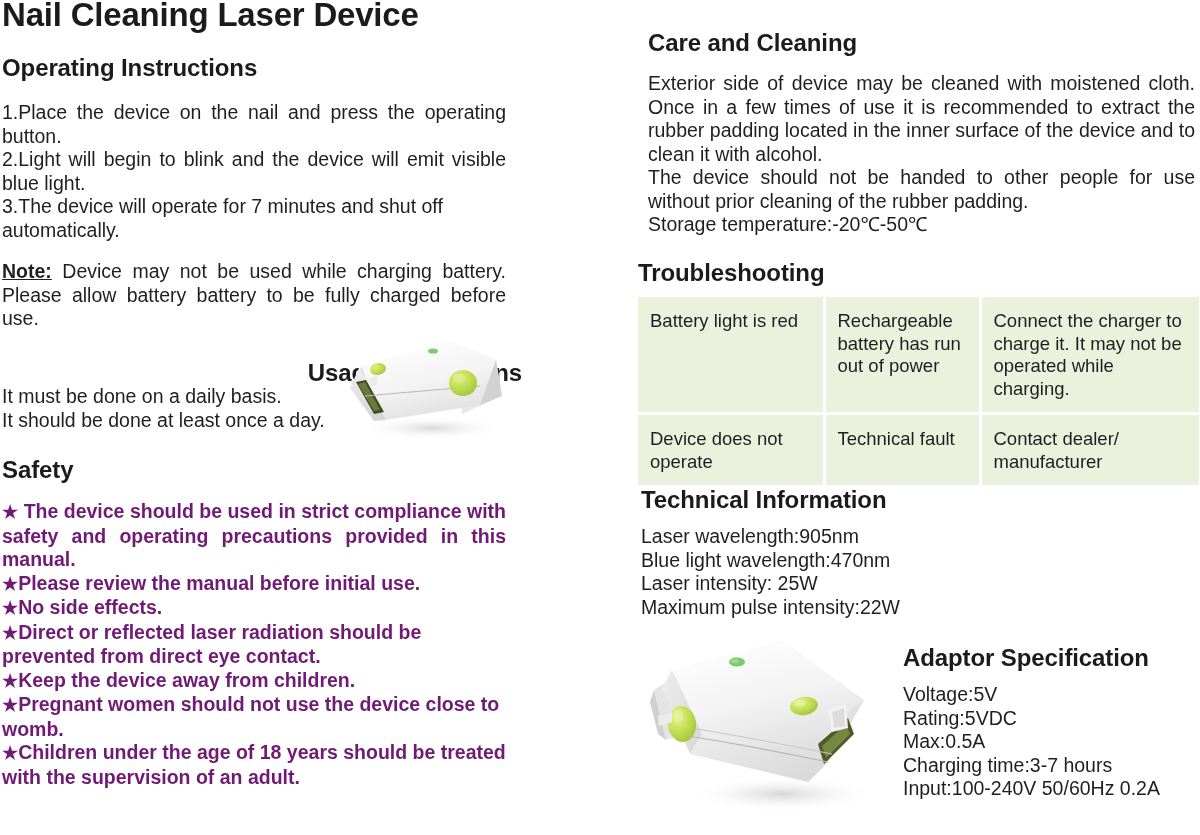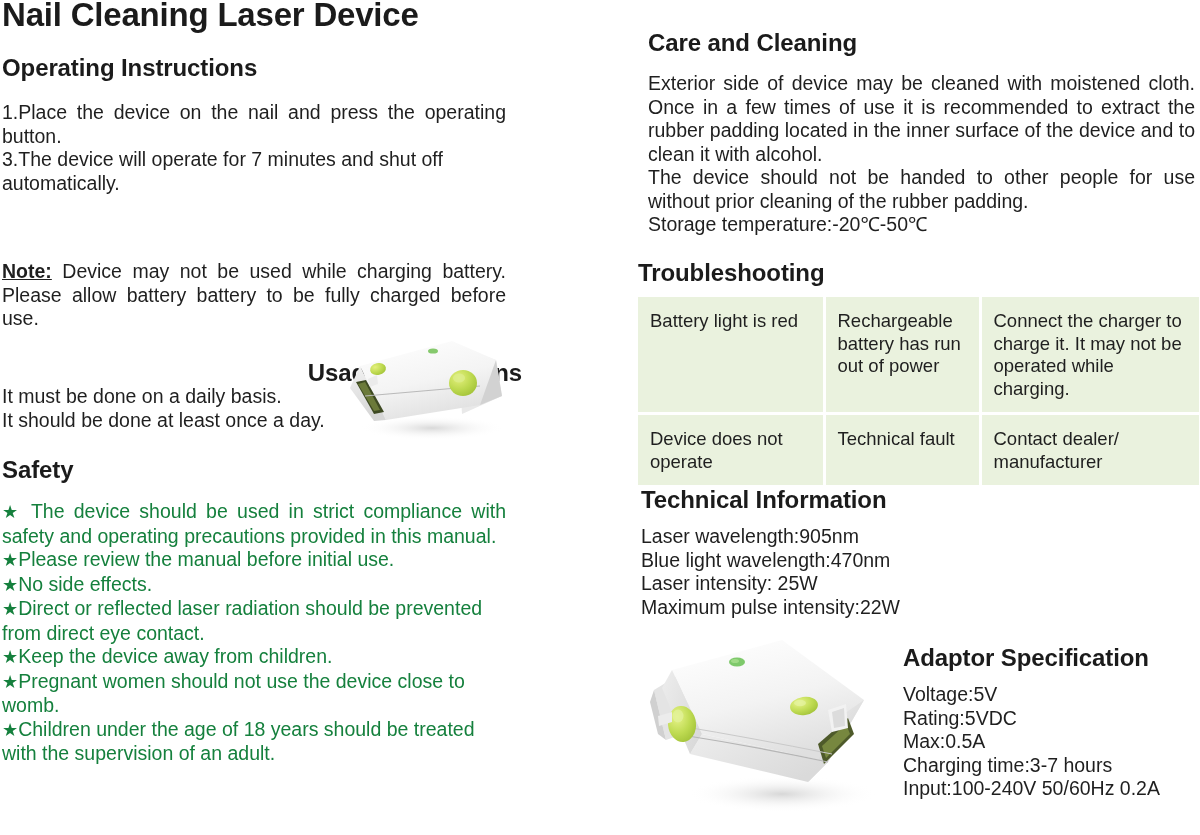--- a/index.html
+++ b/index.html
@@ -24,22 +24,23 @@
   .body-text {
     font-size:19.5px; line-height:23.5px; color:#1f1f1f;
   }
   .just { text-align:justify; text-align-last:left; }
   .bold { font-weight:bold;text-decoration:underline; }
 
   .blk { position:absolute; }
 
   
   .star-item {
-    font-size:19.5px; line-height:23.5px; color:#15803d;
+    font-size:19.5px; line-height:23.5px; color:#701a75;
     position:relative;
+    font-weight:bold;
   }
   .star-item .star { font-size:18px; }
 
   
   .ts-table {
     position:absolute; left:638px; top:297px;
     width:561px; border-collapse:collapse;
     background:#eaf2de;
   }
   .ts-table td {
@@ -66,20 +67,21 @@
 <body>
 
 <div class="page">
 
   <h1 class="h1 blk" style="left:2px; top:-2px; width:520px;">Nail Cleaning Laser Device</h1>
 
   <h2 class="h2 blk" style="left:2px; top:55px; width:520px;">Operating Instructions</h2>
 
   <div class="blk" style="left:2px; top:101px; width:504px;">
     <p class="body-text just">1.Place the device on the nail and press the operating  button.</p>
+    <p class="body-text just">2.Light will begin to blink and the device will emit visible blue light.</p>
     <p class="body-text">3.The device will operate for 7 minutes and shut off automatically.</p>
   </div>
 
   <p class="body-text just blk" style="left:2px; top:260px; width:504px;"><span class="bold">Note:</span><span> Device may not be used while charging battery. Please allow battery battery to be fully charged before use.</span></p>
 
   <h2 class="h2 blk" style="left:2px; top:360px; width:520px;text-align:right;">Usage instructions</h2>
 
   <div class="blk" style="left:2px; top:385px; width:400px;">
     <p class="body-text">It must be done on a daily basis.</p>
     <p class="body-text">It should be done at least once a day.</p>

